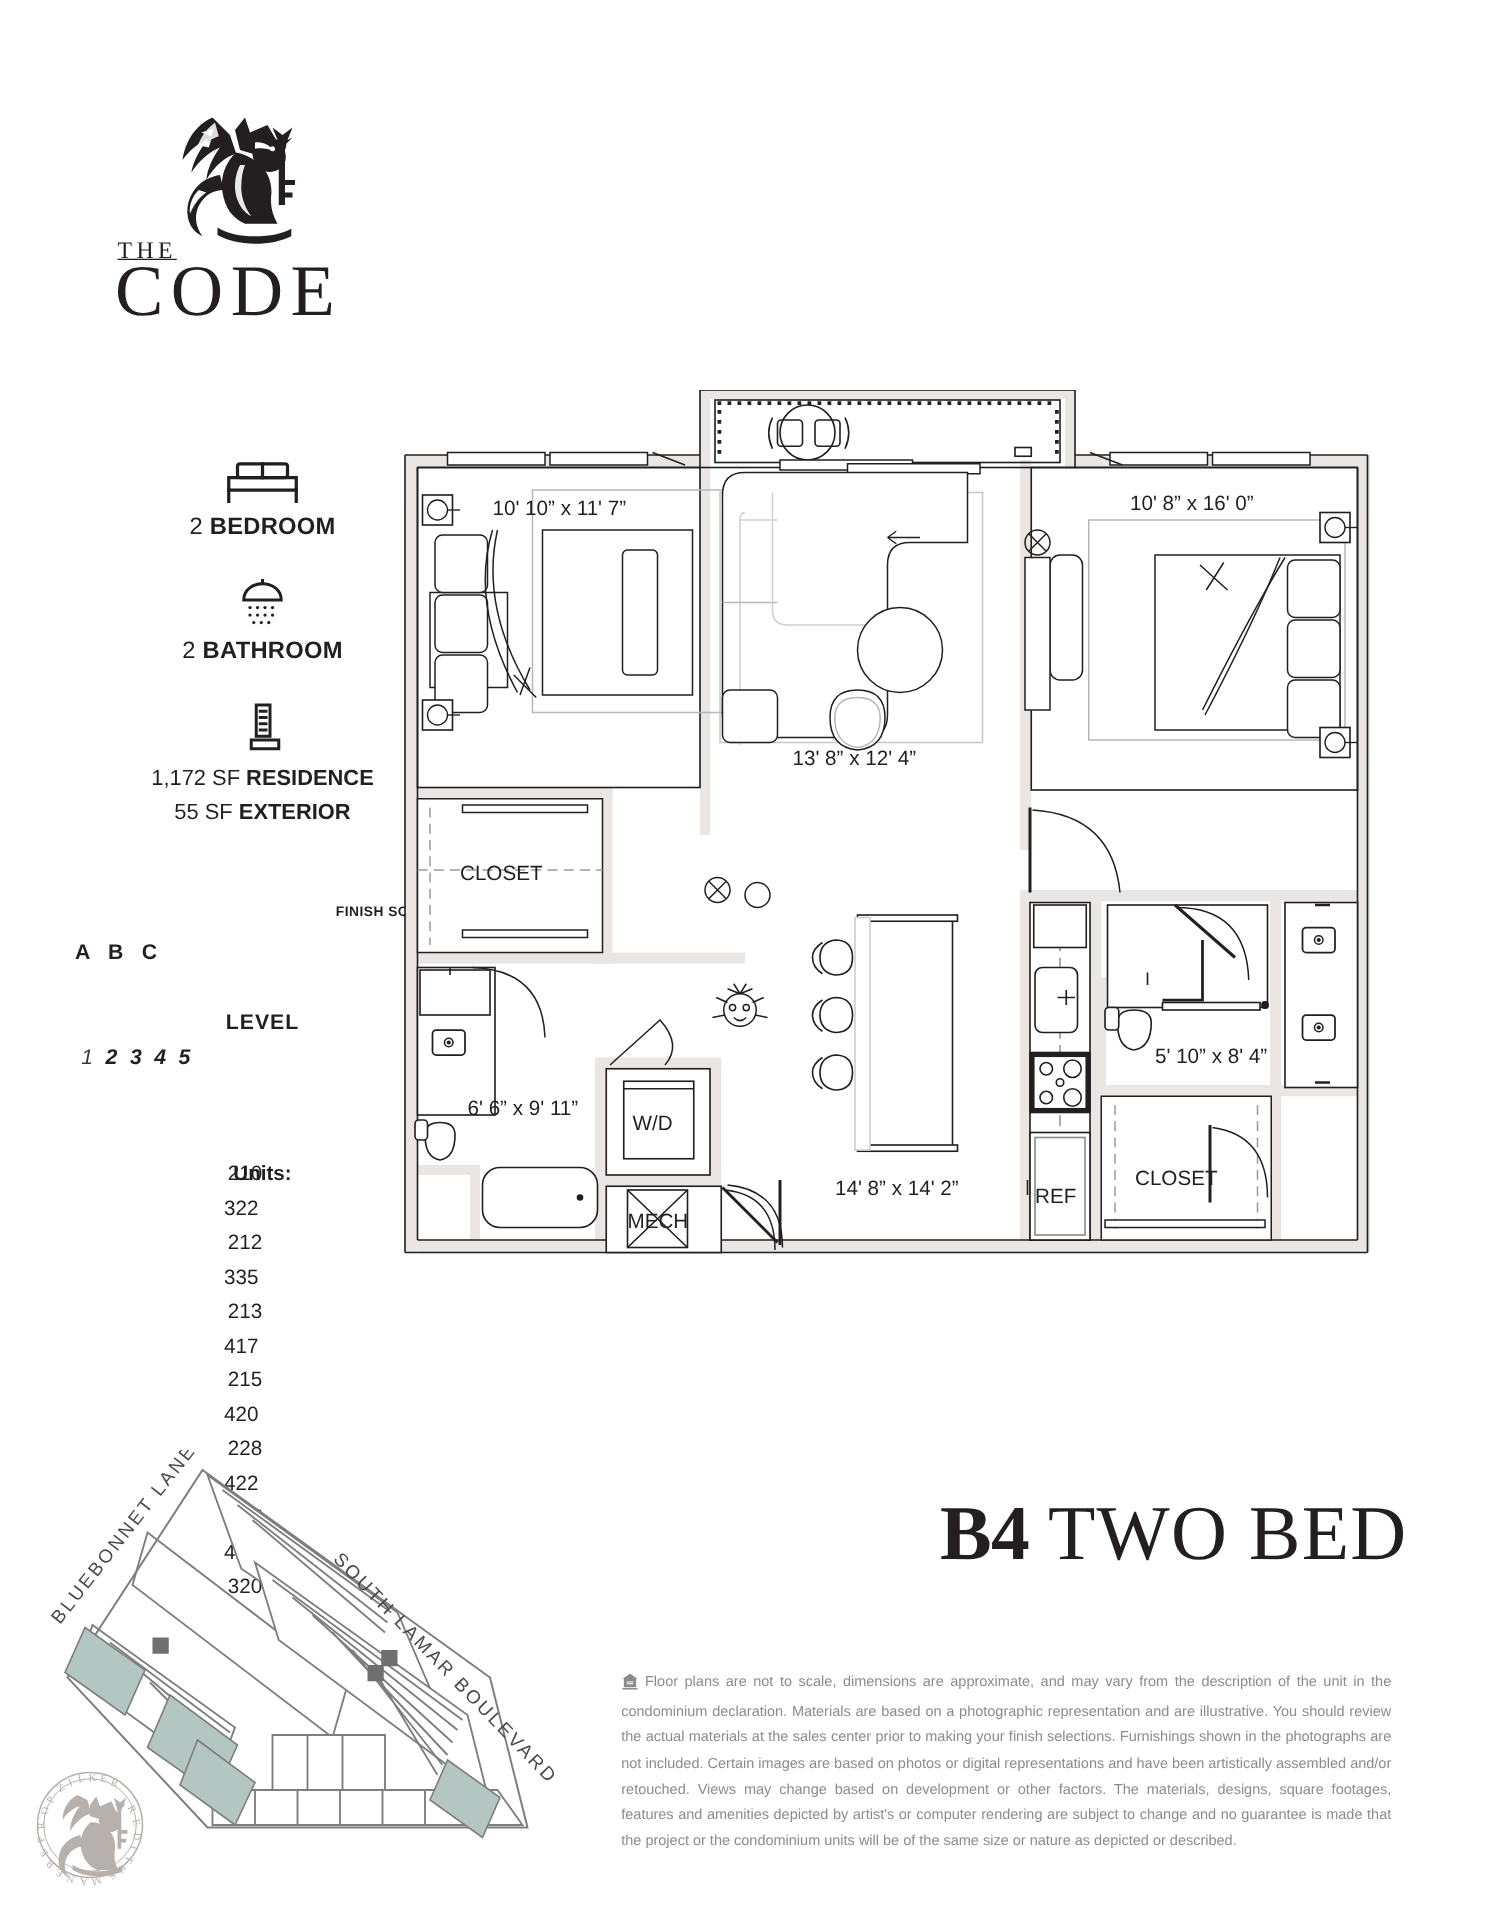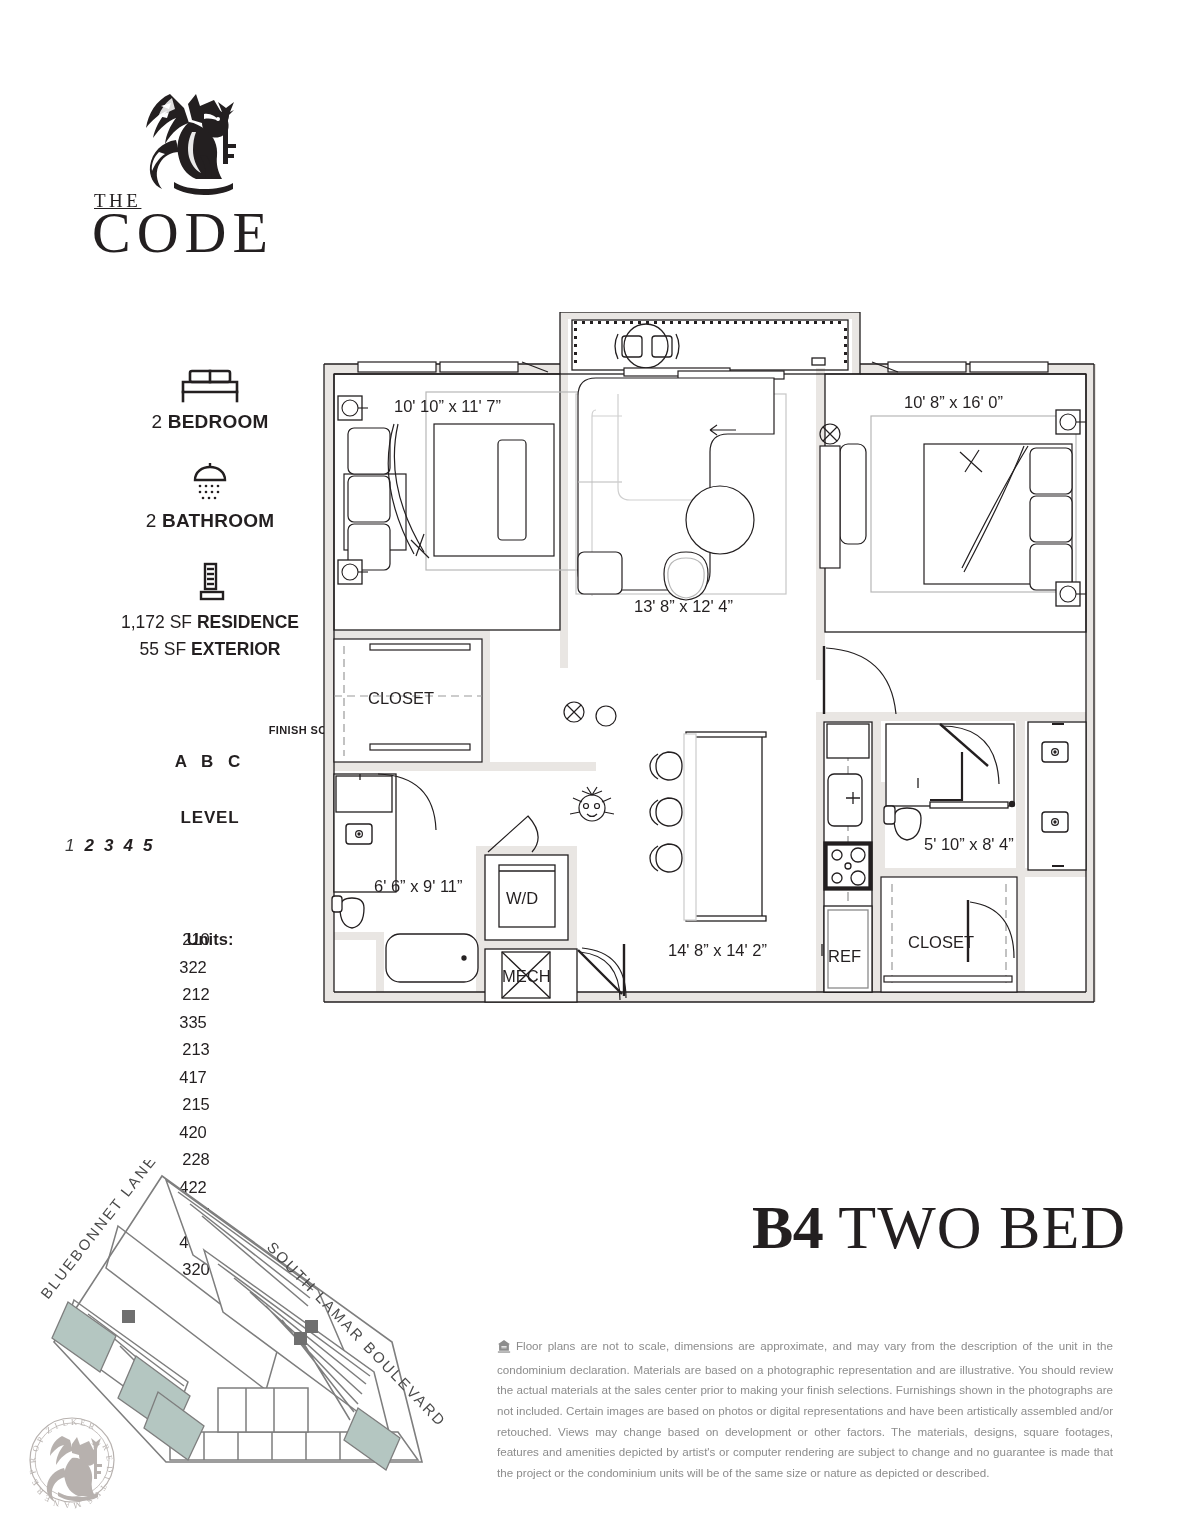--- a/index.html
+++ b/index.html
@@ -23,21 +23,21 @@
   
   .specs { position: absolute; left: 60px; top: 360px; width: 300px; text-align: center; }
   .spec-icon { height: 44px; display: flex; align-items: flex-end; justify-content: center; margin-bottom: 7px; }
   .spec-label { font-size: 19px; letter-spacing: 0.2px; margin-bottom: 26px; }
   .spec-label b { font-weight: 700; }
   .spec-area { font-size: 17.5px; line-height: 1.55; margin-bottom: 0; }
   .spec-area b { font-weight: 700; margin-top: 28px; }
 
   .scheme-title { position: absolute; left: 60px; top: 724px; width: 300px; text-align: right;
                   font-size: 11px; font-weight: 700; letter-spacing: 0.4px; }
-  .scheme-vals { position: absolute; left: 60px; top: 752px; width: 300px; text-align: center;
+  .scheme-vals { position: absolute; left: 60px; top: 752px; width: 300px; text-align: left;
                  font-size: 17px; font-weight: 700; letter-spacing: 5px; }
   .level-title { position: absolute; left: 60px; top: 808px; width: 300px; text-align: center;
                  font-size: 17px; font-weight: 700; letter-spacing: 0.8px; }
   .level-vals { position: absolute; left: 60px; top: 836px; width: 300px; text-align: left;
                 font-size: 17px; font-weight: 700; font-style: italic; }
   .level-vals span { margin: 0 5px; }
   .level-vals span.off { font-weight: 300; color: #3b3b3b; }
 
   .units-title { position: absolute; left: 60px; top: 930px; width: 300px; text-align: center;
                  font-size: 16.5px; font-weight: 700; }

